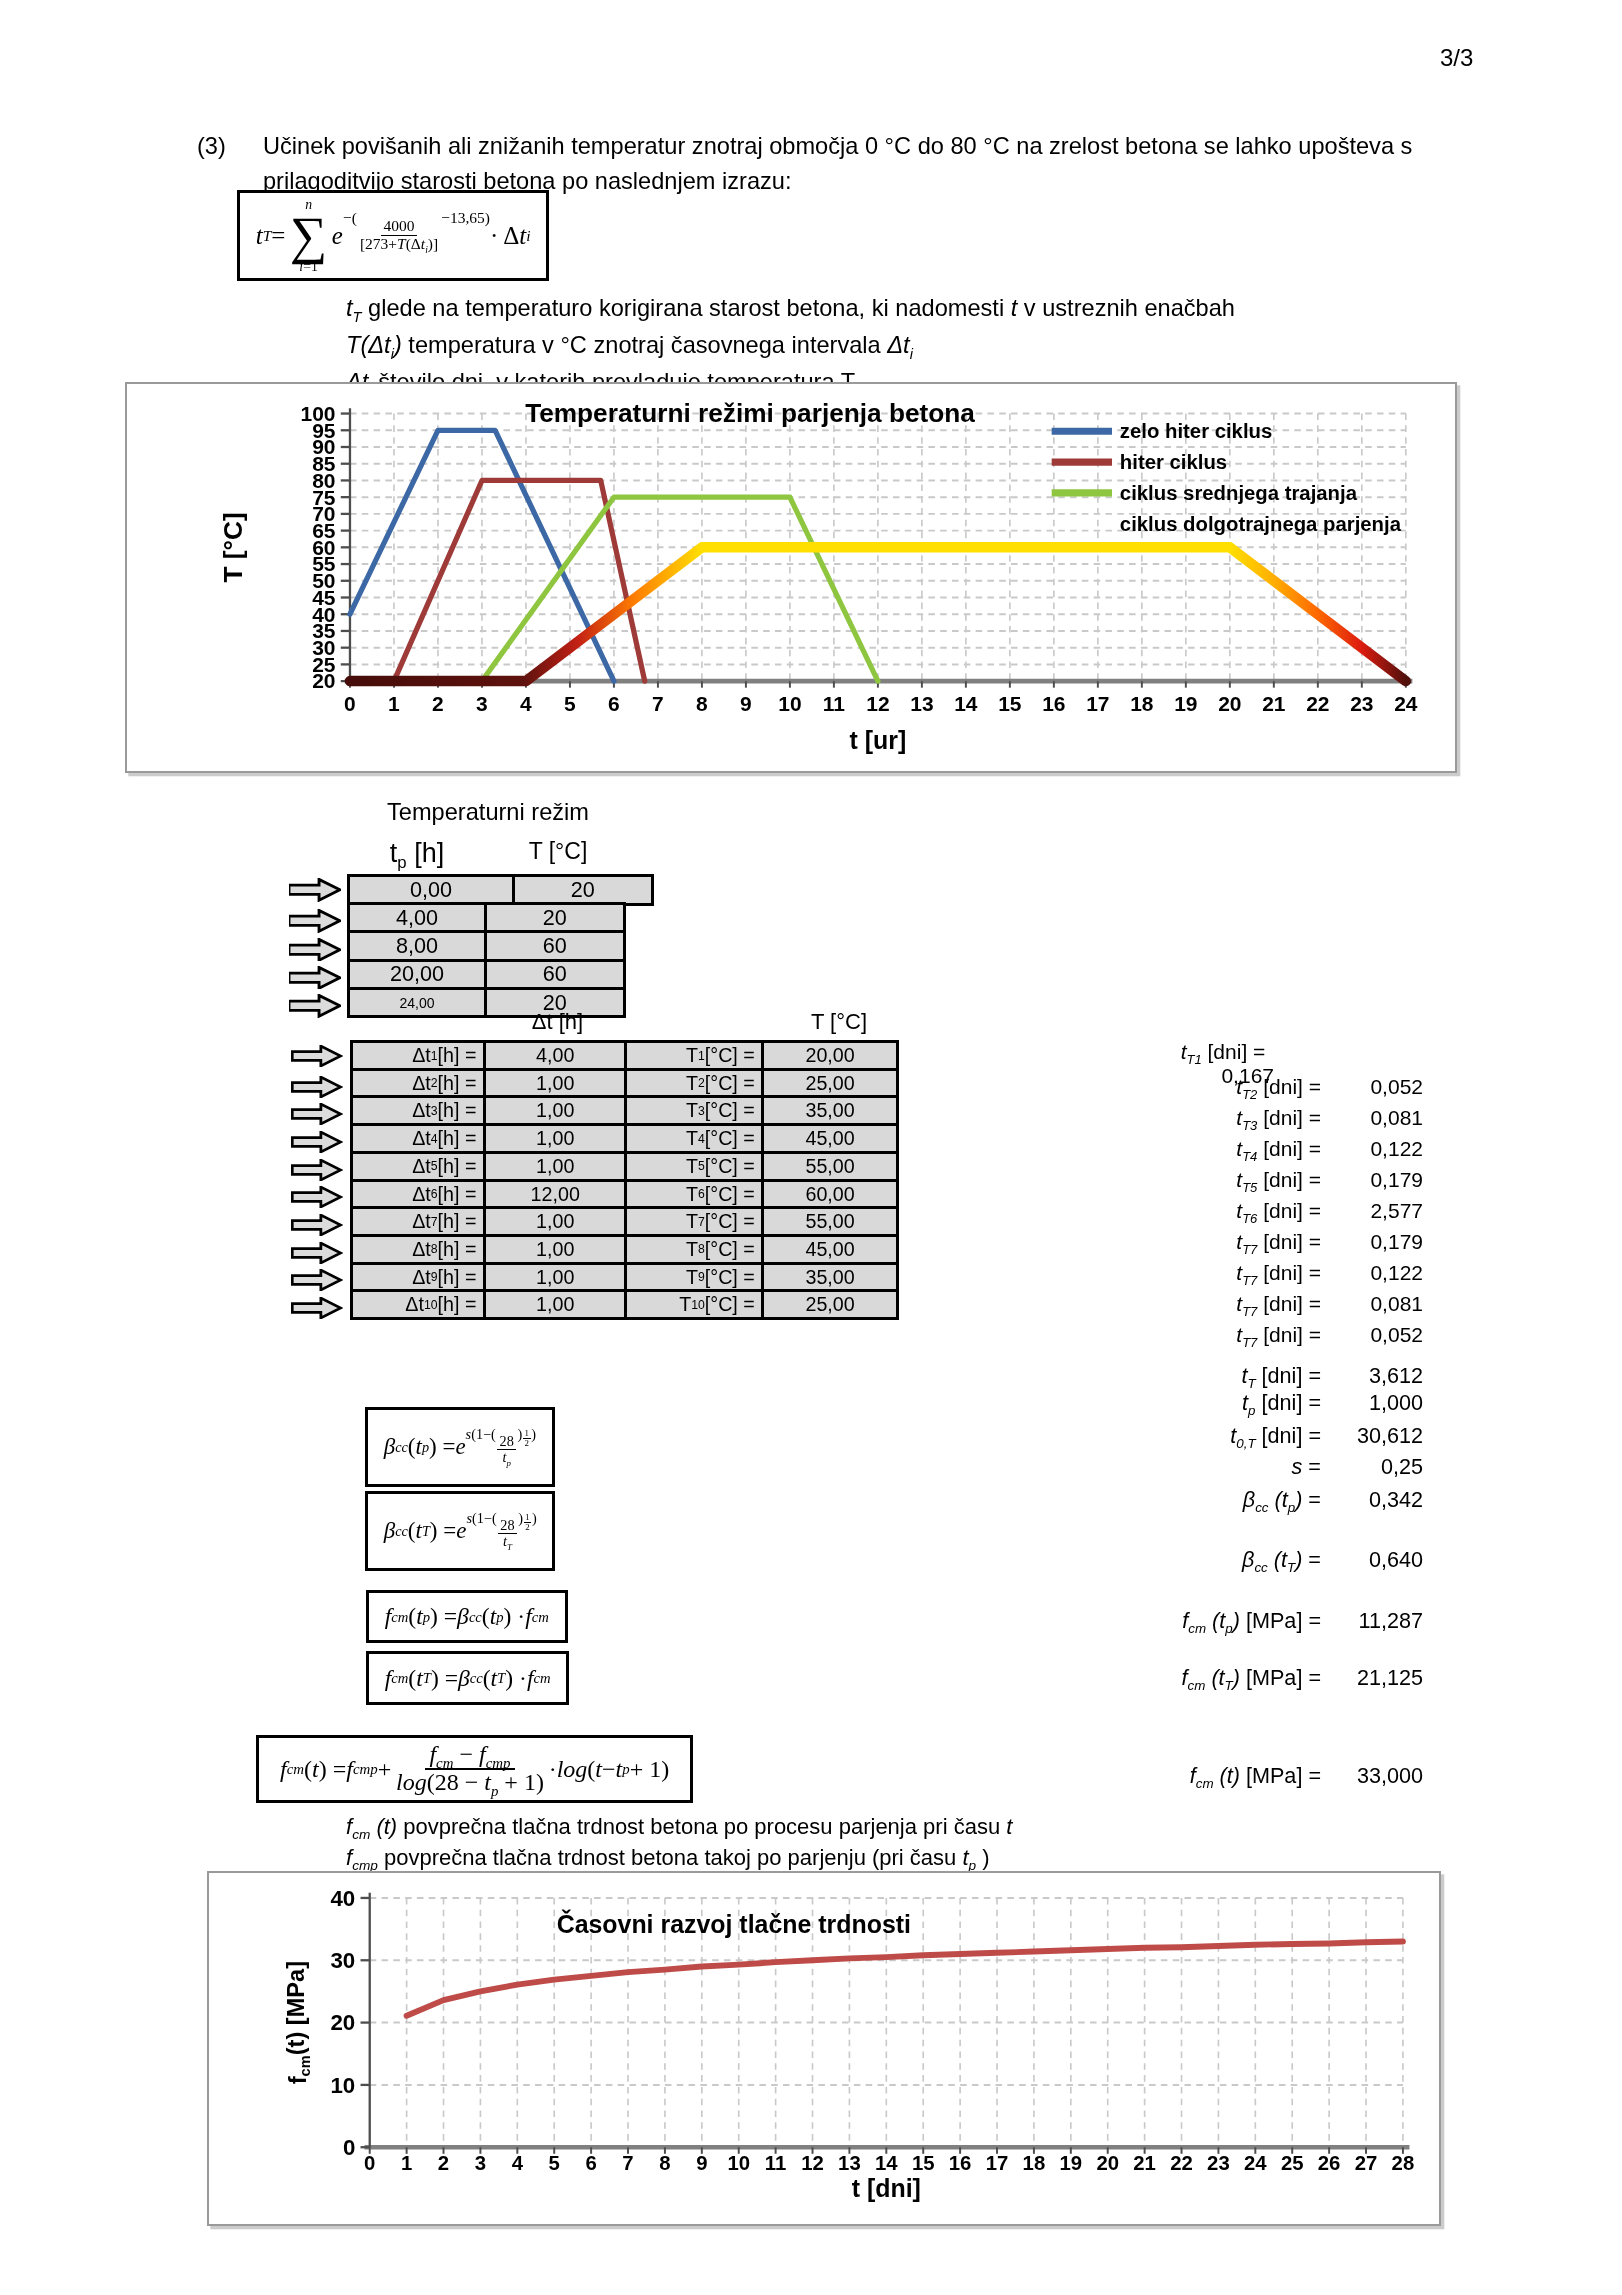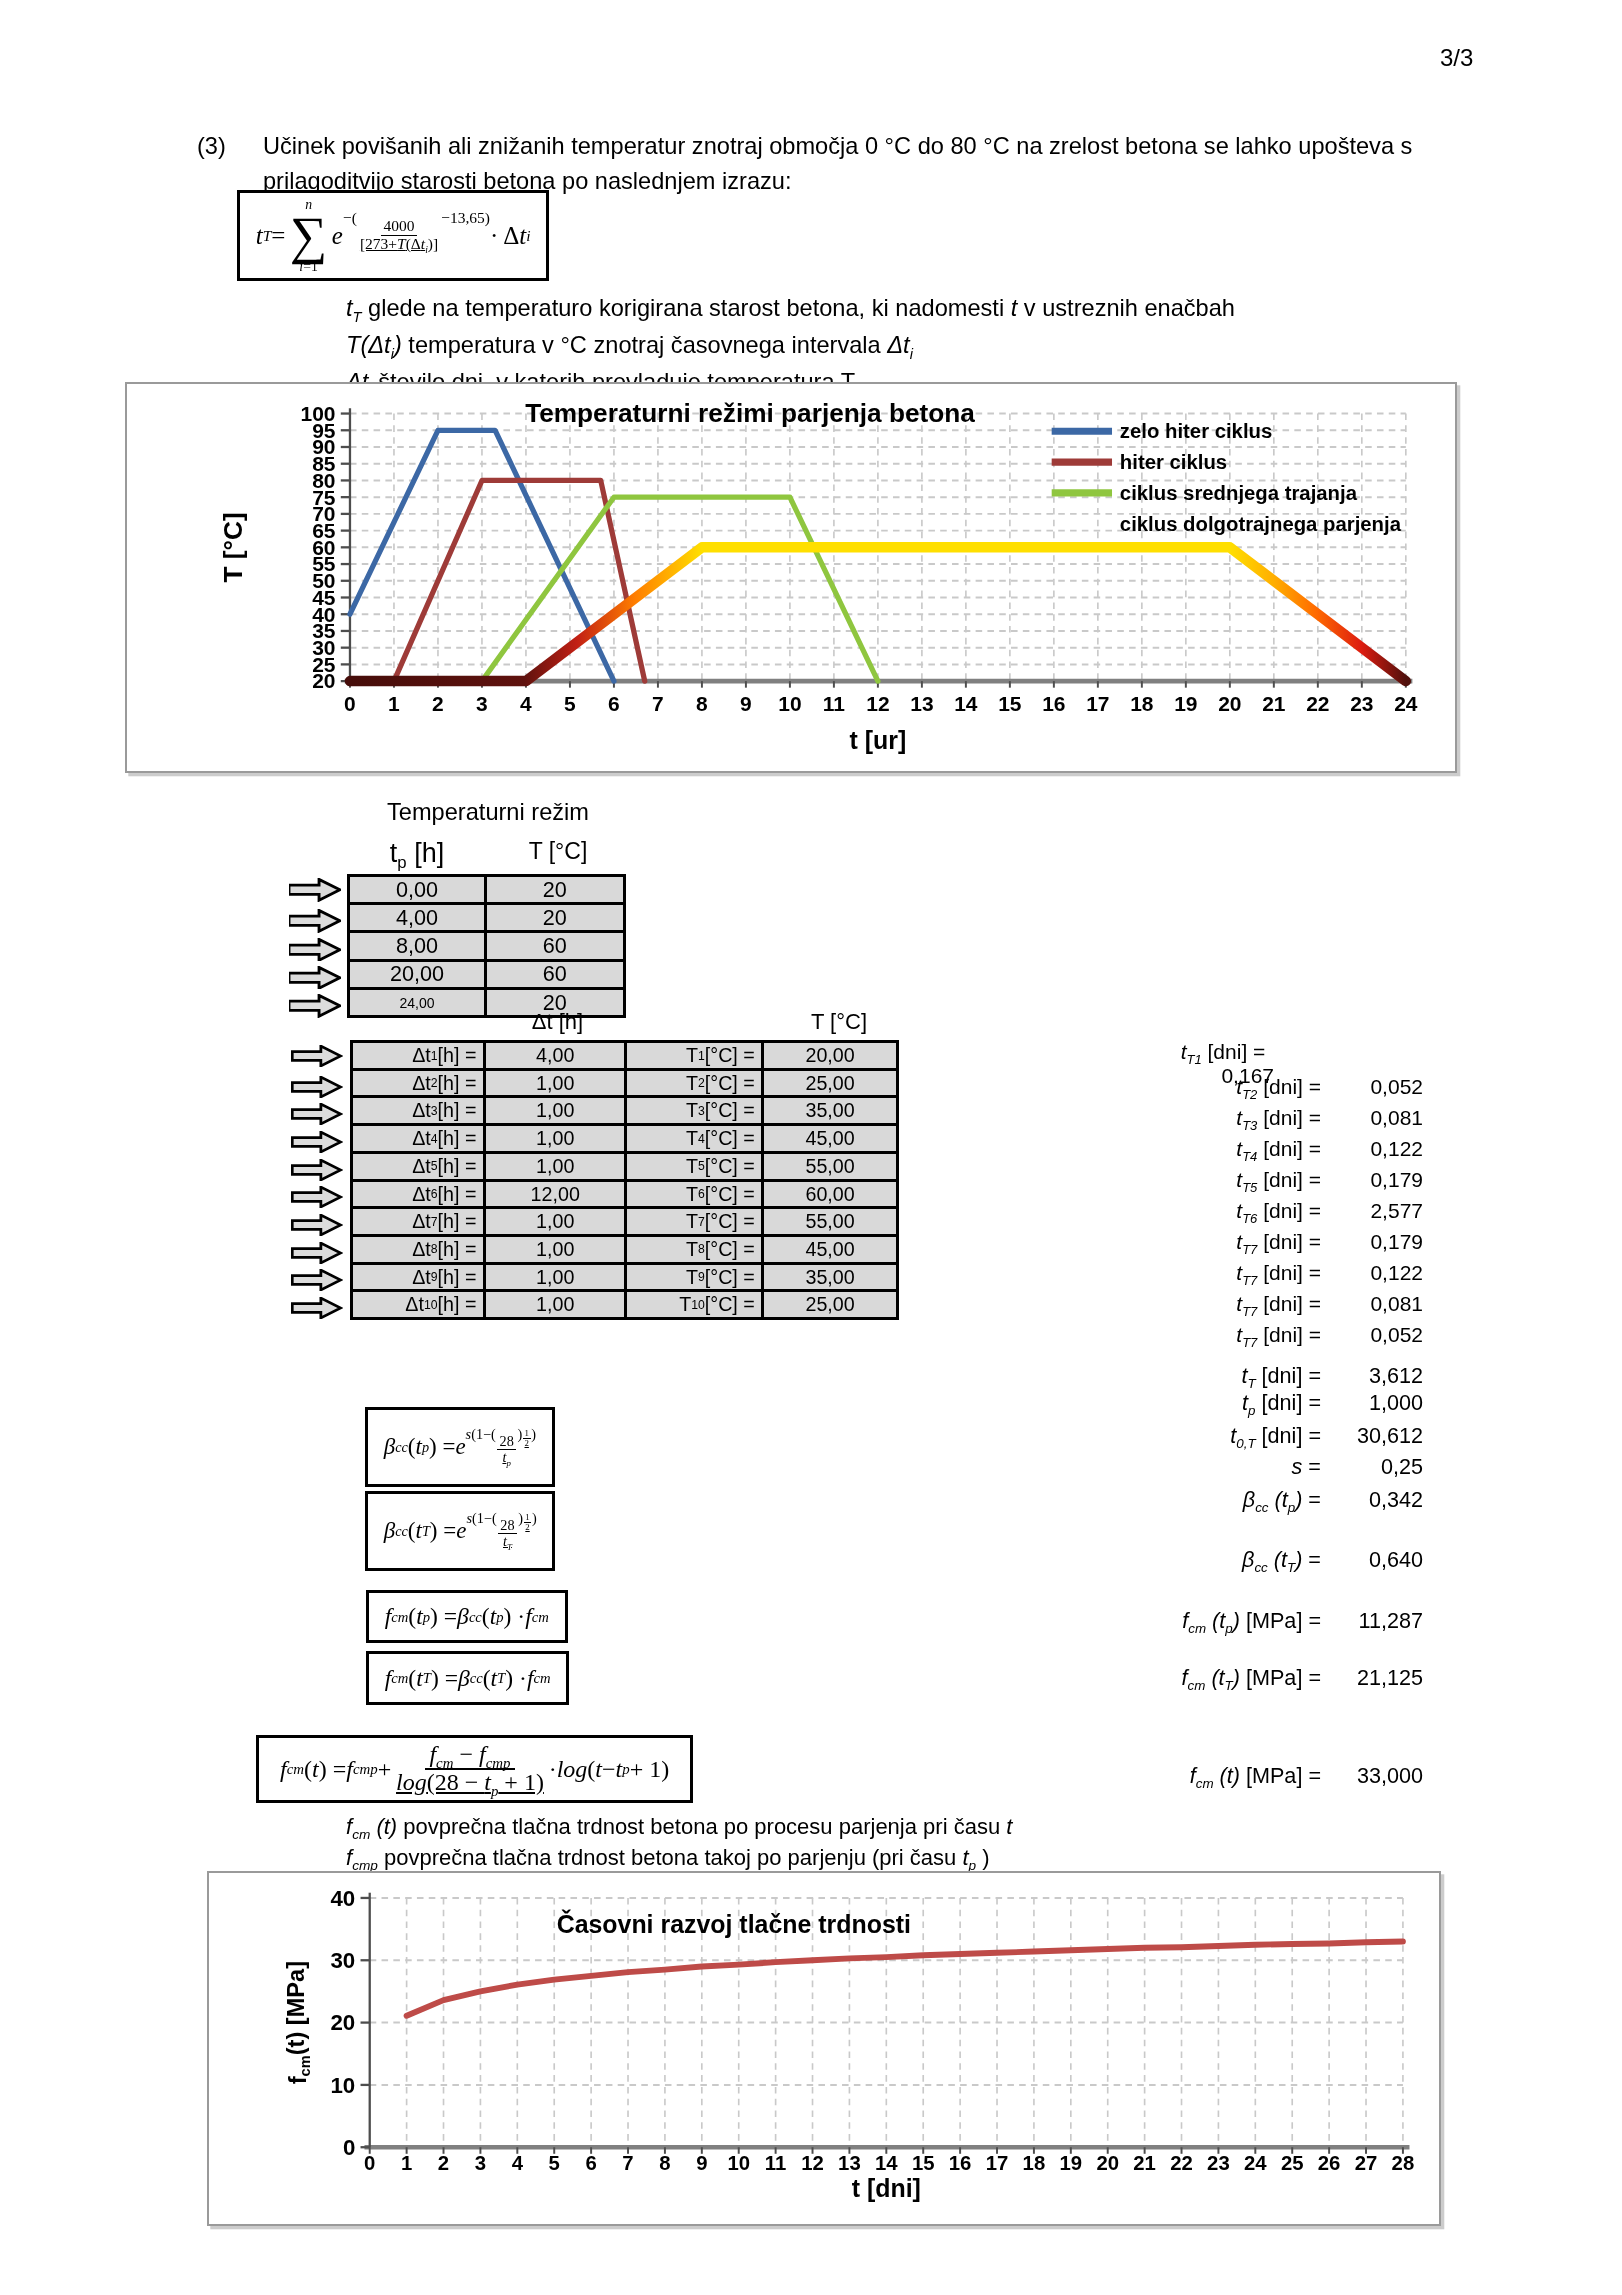--- a/index.html
+++ b/index.html
@@ -10,21 +10,21 @@
   .math{font-family:"Liberation Serif",serif;}
   .math .mi{font-style:italic;}
   .math .mu{font-style:normal;}
   .sansmath{font-family:"Liberation Sans",sans-serif;}
   .sansmath .mi{font-style:italic;}
   .math sub,.sansmath sub{font-size:.62em;line-height:0;}
   .math sup{font-size:.62em;vertical-align:.85em;line-height:0;}
   .frac{display:inline-flex;flex-direction:column;align-items:center;vertical-align:-.55em;
         line-height:1.08;margin:0 .08em;text-align:center;}
   .frac .num{border-bottom:.09em solid currentColor;padding:0 .18em;}
-  .frac .den{padding:0 .12em;text-decoration:underline;}
+  .frac .den{padding:0 .12em;}
   sup .frac{vertical-align:-.5em;}
   .bigsum{display:inline-flex;flex-direction:column;align-items:center;vertical-align:-.95em;
           line-height:.85;margin:0 .18em;}
   .bigsum .ssym{font-size:2.1em;font-style:normal;line-height:.9;}
   .bigsum .slim{font-size:.55em;font-style:italic;line-height:1.1;}
   
   .fbox{position:absolute;border:3.3px solid #000;background:#fff;display:flex;align-items:center;
         padding:3.9px 15.7px;box-sizing:border-box;}
   
   .chartframe{position:absolute;border:2px solid #9a9a9a;background:#fff;box-shadow:3.3px 3.3px 0 #cccccc;}
@@ -256,21 +256,21 @@
   <div class="abs sansmath" style="left:347px;top:838px;width:140px;text-align:center;font-size:27px;"><span class="mu">t</span><sub><span class="mu">p</span></sub><span class="mu"> [h]</span></div>
   <div class="abs" style="left:487px;top:838px;width:142px;text-align:center;font-size:23px;">T [°C]</div>
 
   <div id="regimeTable" class="abs" style="left:347px;top:874px;">
       <div class="trow">
         <div class="arrowwrap" style="left: -58px; height: 31.5px;">
           <svg width="52" height="23.6" viewBox="0 0 90 40">
             <polygon points="0,12 52,12 52,2 88,20 52,38 52,28 0,28" fill="#dcdcdc" stroke="#000" stroke-width="5" stroke-linejoin="miter"></polygon>
           </svg>
         </div>
-        <div class="tcell" style="width: 140px; height: 31.5px; font-size: 21.6px;">0,00</div>
+        <div class="tcell" style="width: 168px; height: 31.5px; font-size: 21.6px;">0,00</div>
         <div class="tcell" style="width: 142px; height: 31.5px; font-size: 21.6px;">20</div>
       </div>
       <div class="trow">
         <div class="arrowwrap" style="left: -58px; height: 31.5px;">
           <svg width="52" height="23.6" viewBox="0 0 90 40">
             <polygon points="0,12 52,12 52,2 88,20 52,38 52,28 0,28" fill="#dcdcdc" stroke="#000" stroke-width="5" stroke-linejoin="miter"></polygon>
           </svg>
         </div>
         <div class="tcell" style="width: 140px; height: 31.5px; font-size: 21.6px;">4,00</div>
         <div class="tcell" style="width: 142px; height: 31.5px; font-size: 21.6px;">20</div>

